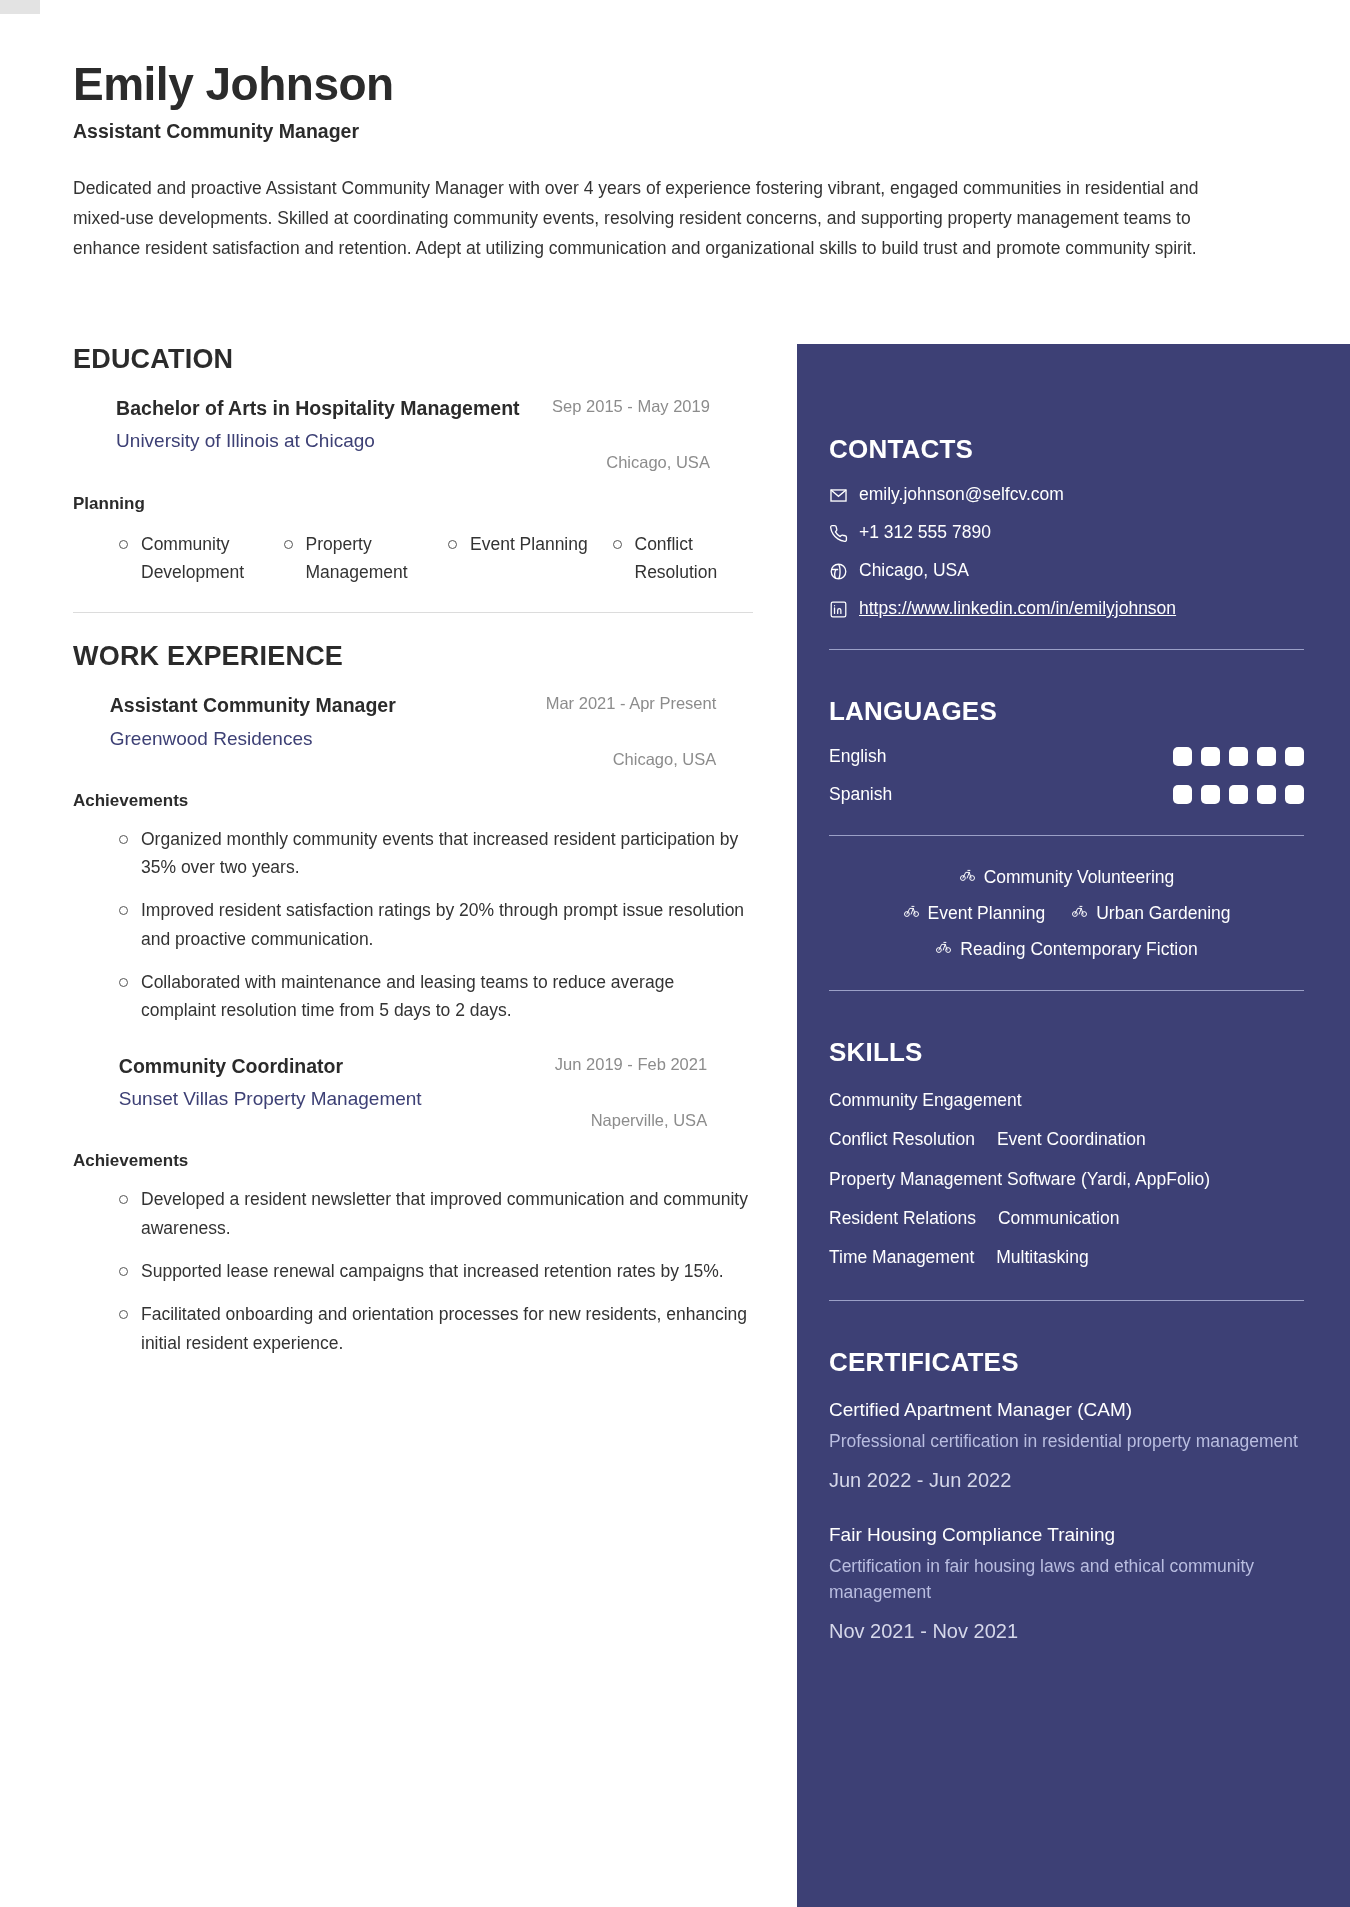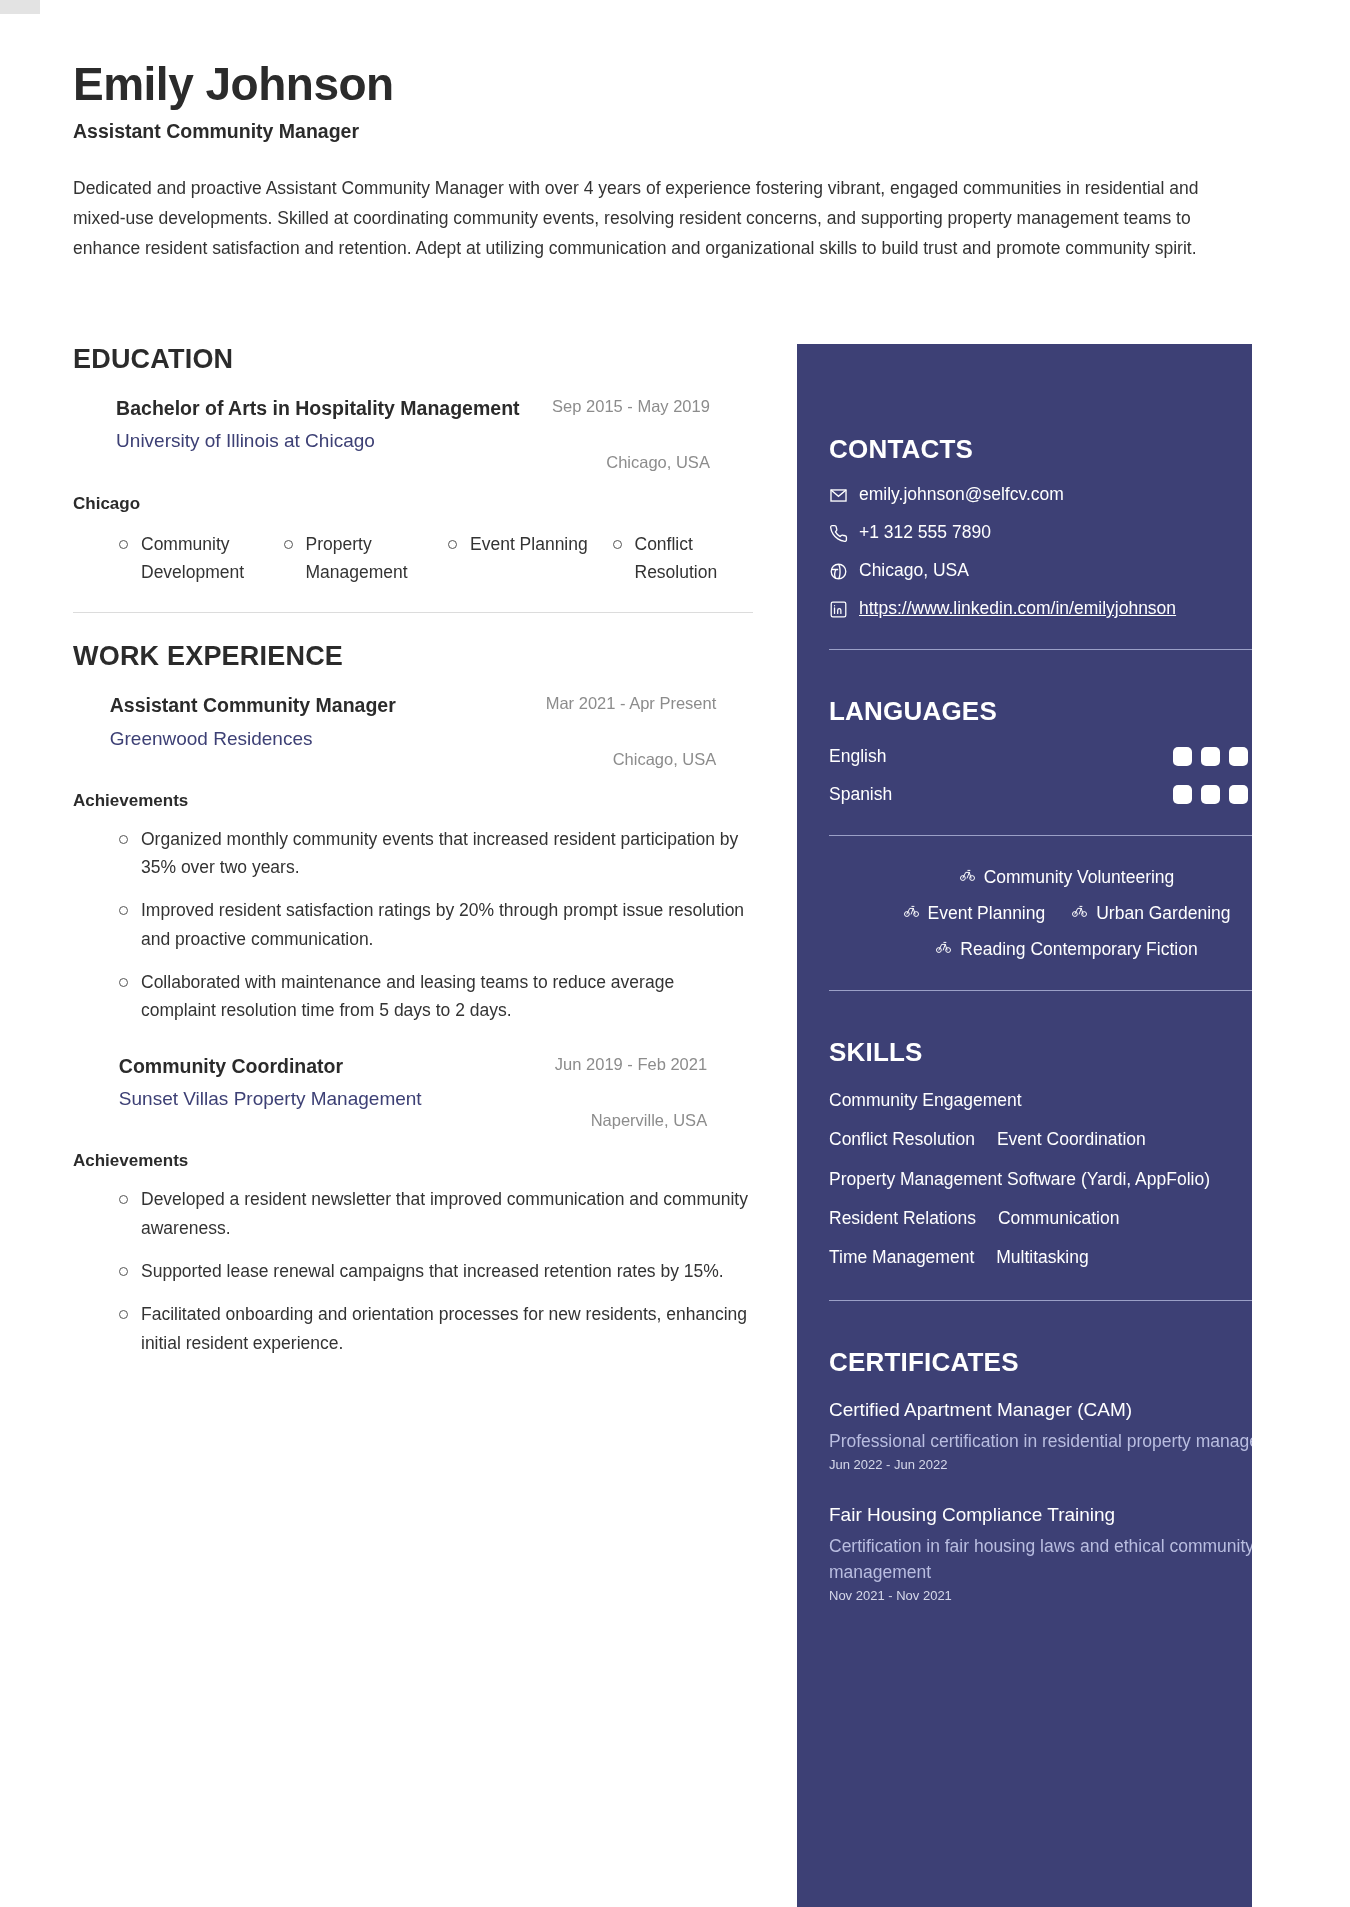--- a/index.html
+++ b/index.html
@@ -4,21 +4,21 @@
 <style>
   * { box-sizing: border-box; margin: 0; padding: 0; }
   html, body {
     width: 1350px;
     height: 1907px;
     background: #ffffff;
     font-family: "Liberation Sans", sans-serif;
   }
   .page {
     position: relative;
-    width: 1252px;
+    width: 1350px;
     height: 1907px;
     background: #ffffff;
     overflow: hidden;
   }
   
   .corner-notch {
     position: absolute;
     left: 0; top: 0;
     width: 40px; height: 14px;
     background: #e3e3e3;
@@ -237,23 +237,23 @@
   }
   .cert-block { margin-bottom: 30px; }
   .cert-name { font-size: 19px; color: #ffffff; line-height: 1.4; }
   .cert-desc {
     font-size: 17.5px;
     color: #b9bde0;
     line-height: 1.5;
     margin-top: 4px;
   }
   .cert-date {
-    font-size: 13px;
+    font-size: 20px;
     color: #d6d8ea;
-    margin-top: 3px;
+    margin-top: 15px;
   }
 </style>
 </head>
 <body>
 
 <div class="page">
   <div class="corner-notch"></div>
 
   <div class="header">
     <div class="name">Emily Johnson</div>
@@ -271,21 +271,21 @@
           <div class="entry-row">
             <div class="entry-left">
               <div class="entry-title">Bachelor of Arts in Hospitality Management</div>
               <div class="entry-org">University of Illinois at Chicago</div>
             </div>
             <div class="entry-right">
               <div class="entry-date">Sep 2015 - May 2019</div>
               <div class="entry-loc">Chicago, USA</div>
             </div>
           </div>
-          <div class="sub-label">Chicago</div>
+          <div class="sub-label">Planning</div>
           <div class="courses-grid">
             <div class="course-item">Community Development</div>
             <div class="course-item">Property Management</div>
             <div class="course-item">Event Planning</div>
             <div class="course-item">Conflict Resolution</div>
           </div>
         </div>
       </div>
 
       <hr class="divider">

